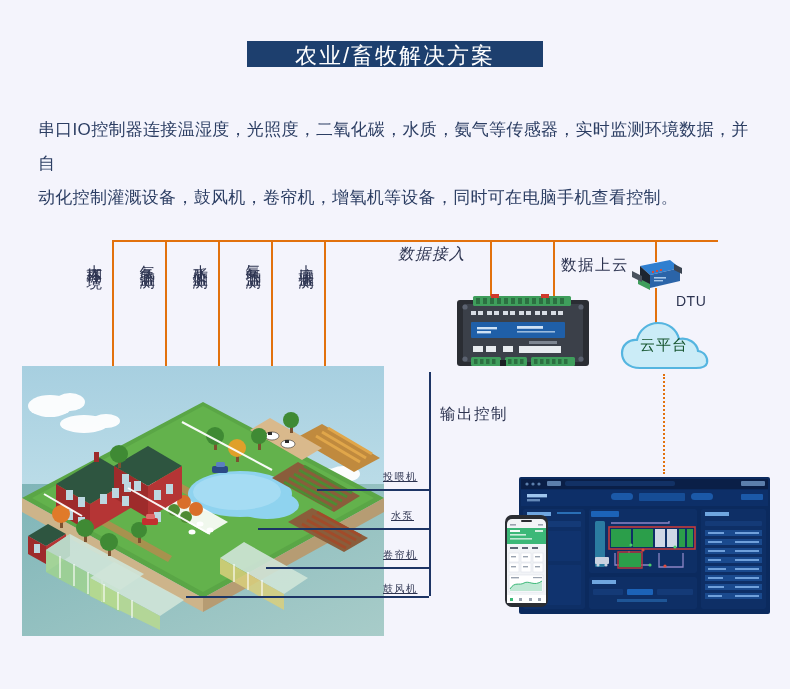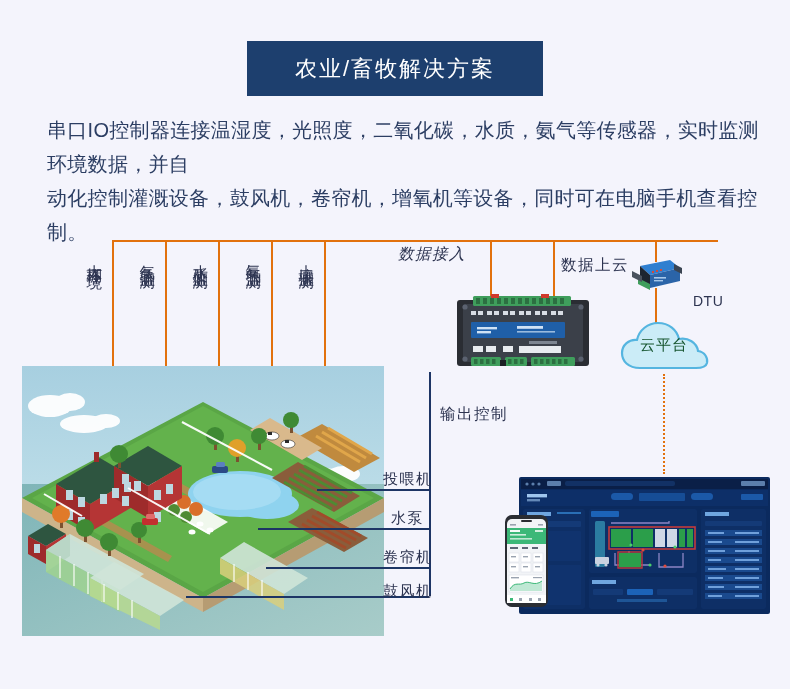--- a/index.html
+++ b/index.html
@@ -7,34 +7,33 @@
     width: 790px; height: 689px;
     background: #f4f4fc;
     font-family: "Liberation Sans", "DejaVu Sans", sans-serif;
     overflow: hidden;
   }
   #root { position: relative; width: 790px; height: 689px; }
 
   
   .title-banner {
     position: absolute; left: 247px; top: 41px;
-    width: 296px; height: 55px;
+    width: 296px; height: 26px;
     background: #1d3f6e;
-    display: flex; align-items: center; justify-content: center;
+    display: flex; justify-content: center;
   }
   .title-banner span {
     color: #ffffff; font-size: 22px; letter-spacing: 2px; font-weight: 500;
   }
 
   
   .desc {
     position: absolute; left: 38px; top: 113px; width: 718px;
-    color: #2c3e63; font-size: 20px; line-height: 34px;
+    color: #2c3e63; font-size: 17px; line-height: 34px;
     letter-spacing: 0.3px;
-    margin-left: 9px;
   }
 
   
   .obus {
     position: absolute; background: #e2710d;
   }
   .hbus { left: 112px; top: 240px; width: 606px; height: 2px; }
   .vdrop { width: 2px; background: #e2710d; position: absolute; }
 
   
@@ -64,37 +63,37 @@
 
   
   .controller {
     position: absolute; left: 453px; top: 294px; width: 140px; height: 78px;
   }
 
   
   .dtu { position: absolute; left: 630px; top: 258px; width: 54px; height: 36px; }
   .dtu-label {
     position: absolute; left: 676px; top: 293px;
-    color: #2c3350; font-size: 14px; letter-spacing: .5px; margin-left: 17px;
+    color: #2c3350; font-size: 14px; letter-spacing: .5px;
   }
 
   
   .cloud-wrap { position: absolute; left: 618px; top: 318px; width: 92px; height: 56px; }
   .cloud-text {
     position: absolute; left: 618px; top: 336px; width: 92px;
     text-align: center; color: #14532d; font-size: 15px; letter-spacing: 1px;
   }
 
   
   .nline { position: absolute; background: #1d3565; }
 
   
   .olabel {
-    position: absolute; color: #2c3350; font-size: 15px;
-    letter-spacing: 1.5px; white-space: nowrap;
+    position: absolute; color: #2c3350; font-size: 10px;
+    letter-spacing: 1.5px; white-space: nowrap; text-decoration: underline;
   }
 
   
   .monitor { position: absolute; left: 519px; top: 477px; width: 251px; height: 137px; }
   .phone   { position: absolute; left: 505px; top: 515px; width: 43px; height: 92px; }
   .caption {
     position: absolute; left: 519px; top: 626px; width: 255px;
     text-align: center; color: #2c3350; font-size: 14.5px; letter-spacing: 1px;
   }
 

